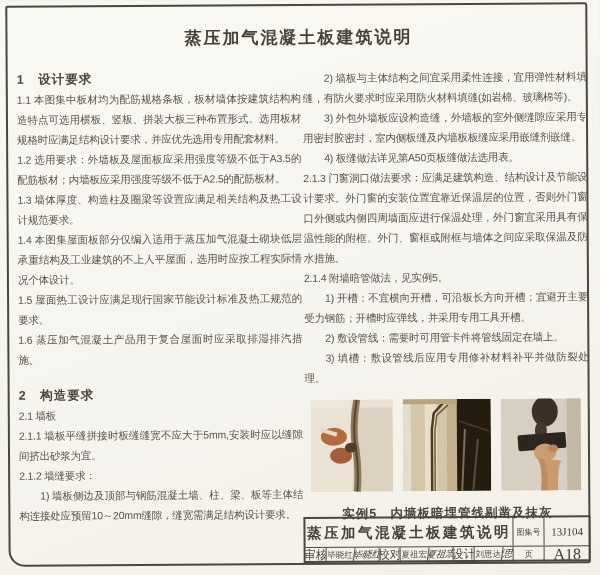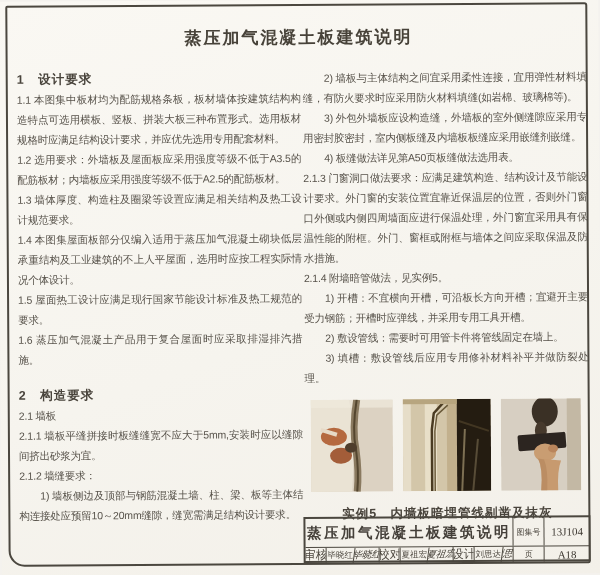--- a/index.html
+++ b/index.html
@@ -74,21 +74,21 @@
   .c.nam{flex:0 0 27px;font-size:8.5px;}
   .c.sig{
     flex:0 0 24px;font-size:9.5px;font-style:italic;color:#3c372f;
     transform:skewX(-10deg) rotate(-2deg);
     font-family:"DejaVu Sans","Liberation Sans",sans-serif;
   }
   .c.sig3{flex:1 1 auto;}
   .c.pg{flex:0 0 30px;font-size:8px;}
   .c.pv{
     flex:0 0 45px;font-family:"Liberation Serif","DejaVu Serif",serif;
-    font-size:11px;color:#3f3a33;
+    font-size:16px;color:#3f3a33;
   }
 </style>
 </head>
 <body>
 
 <div class="sheet">
   <div class="frame"></div>
 
   <div class="page-title">蒸压加气混凝土板建筑说明</div>
 

